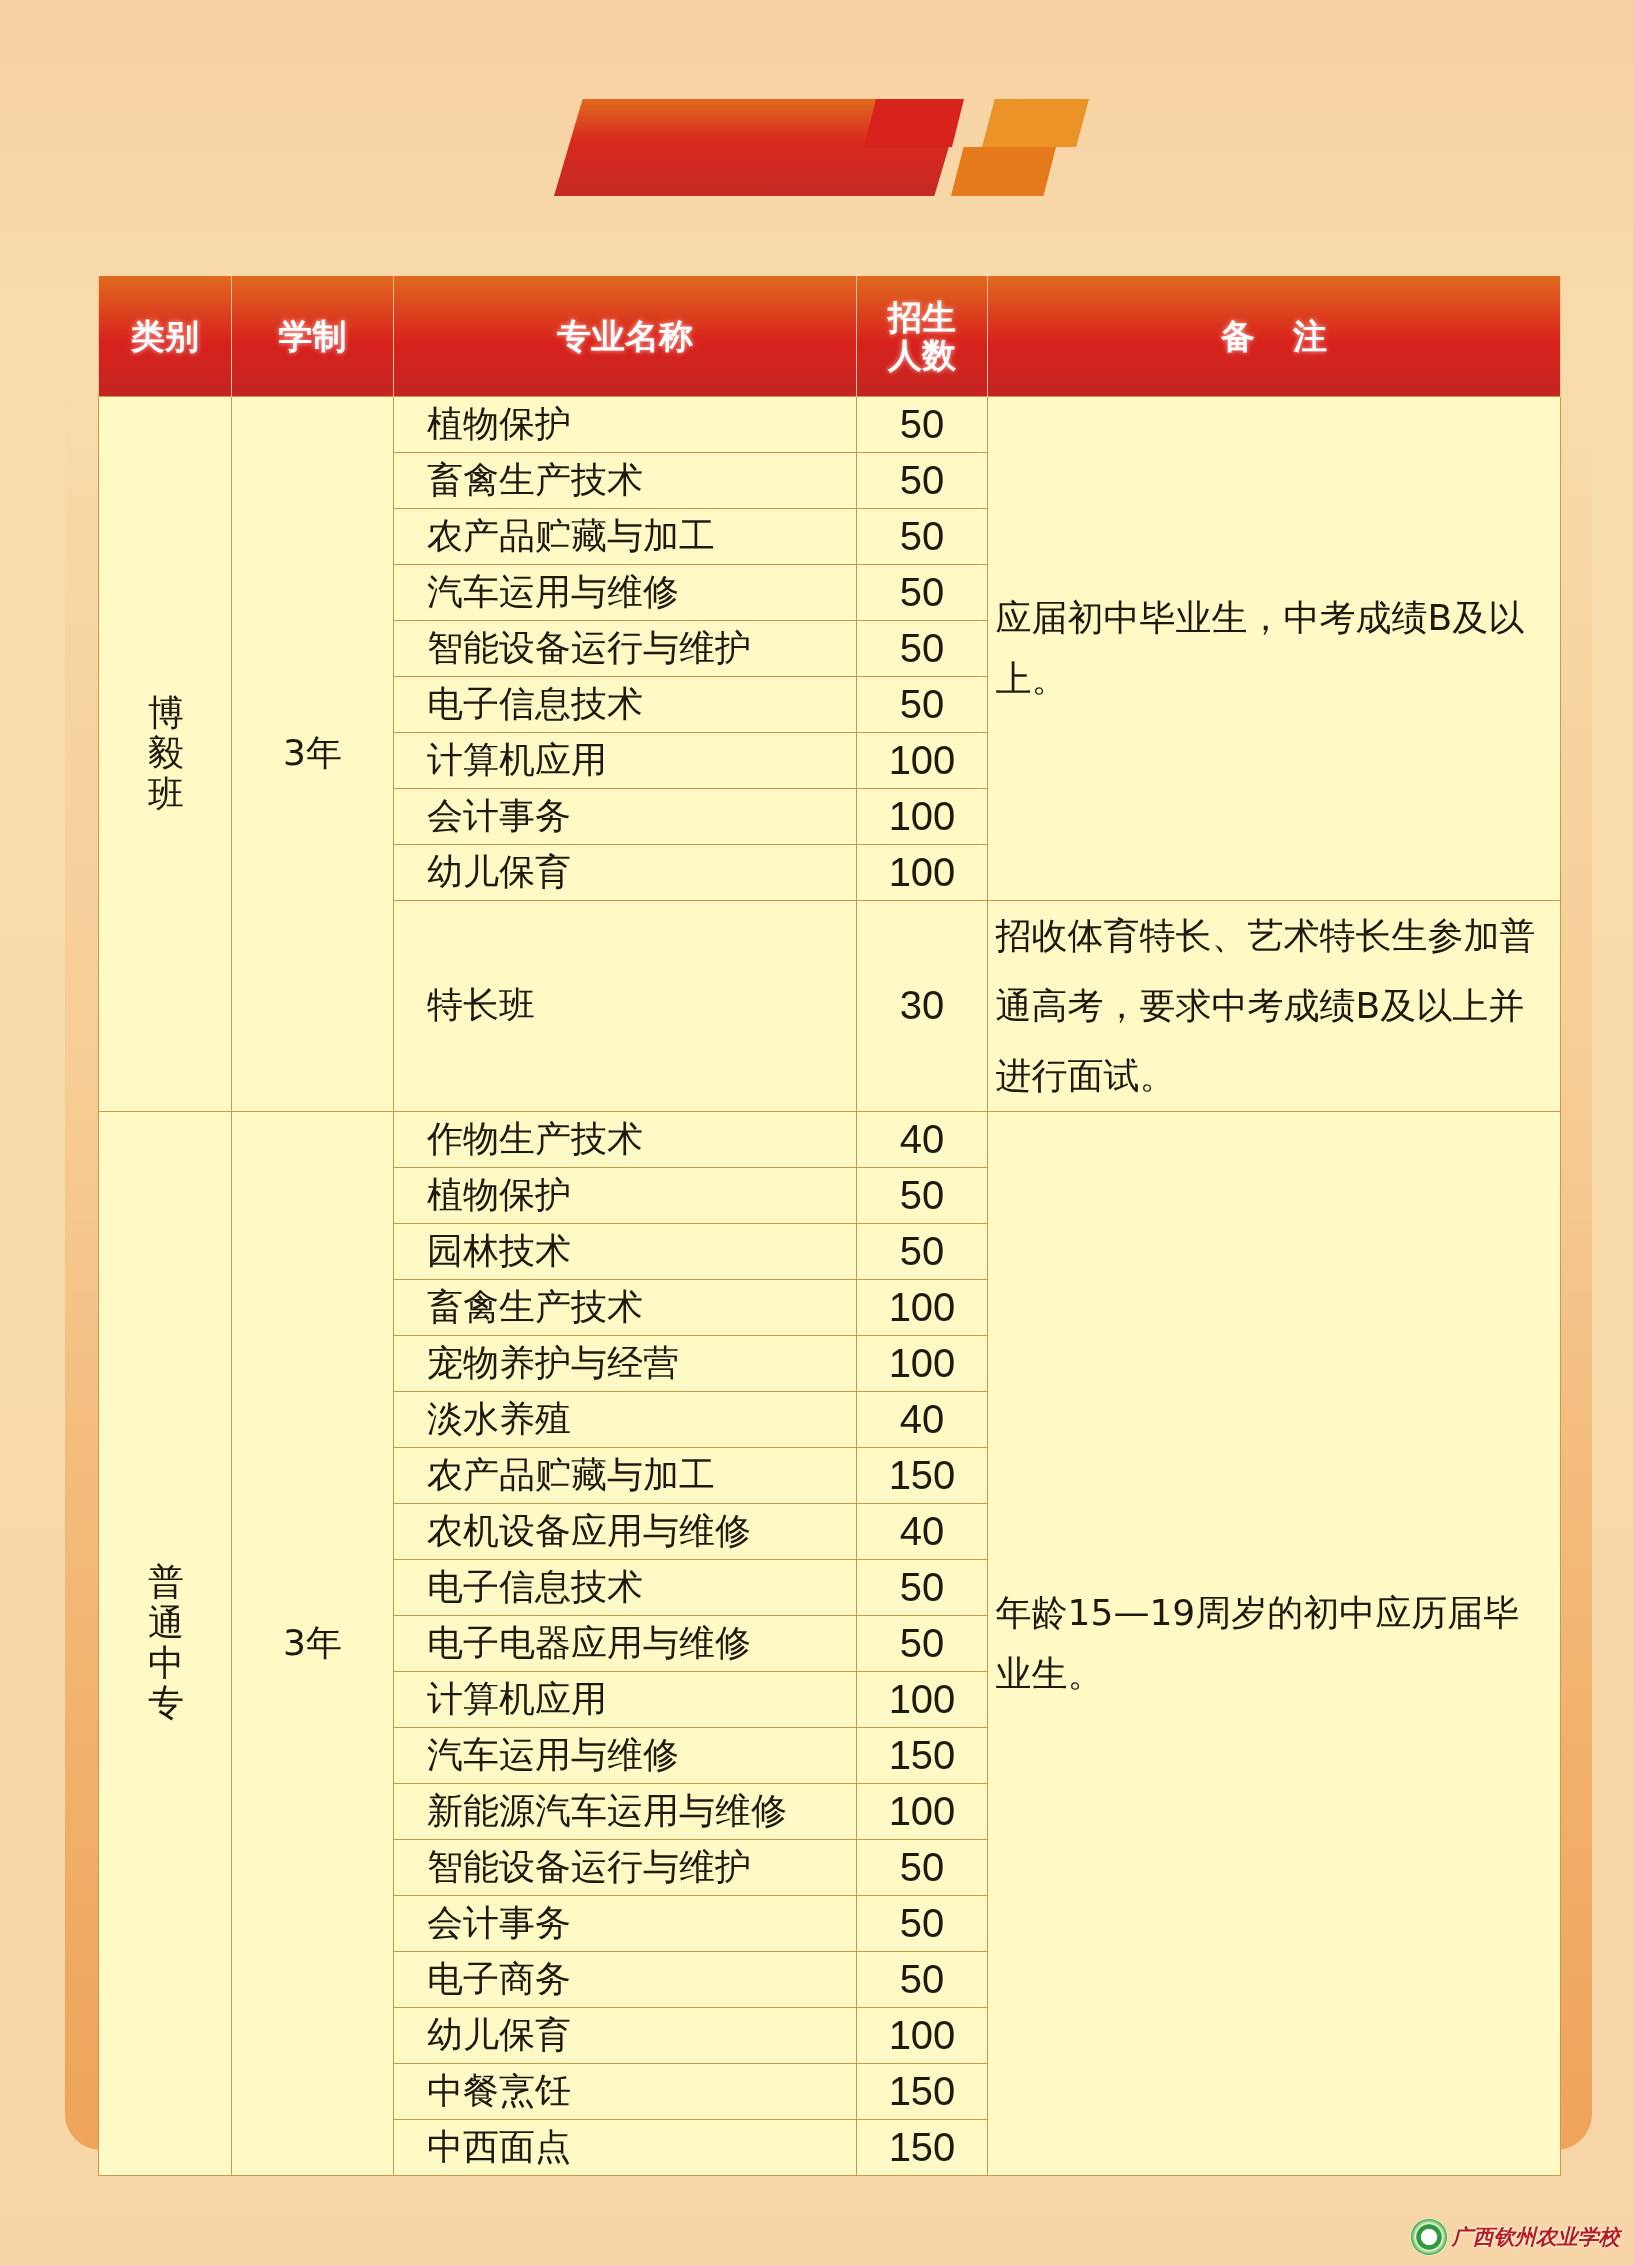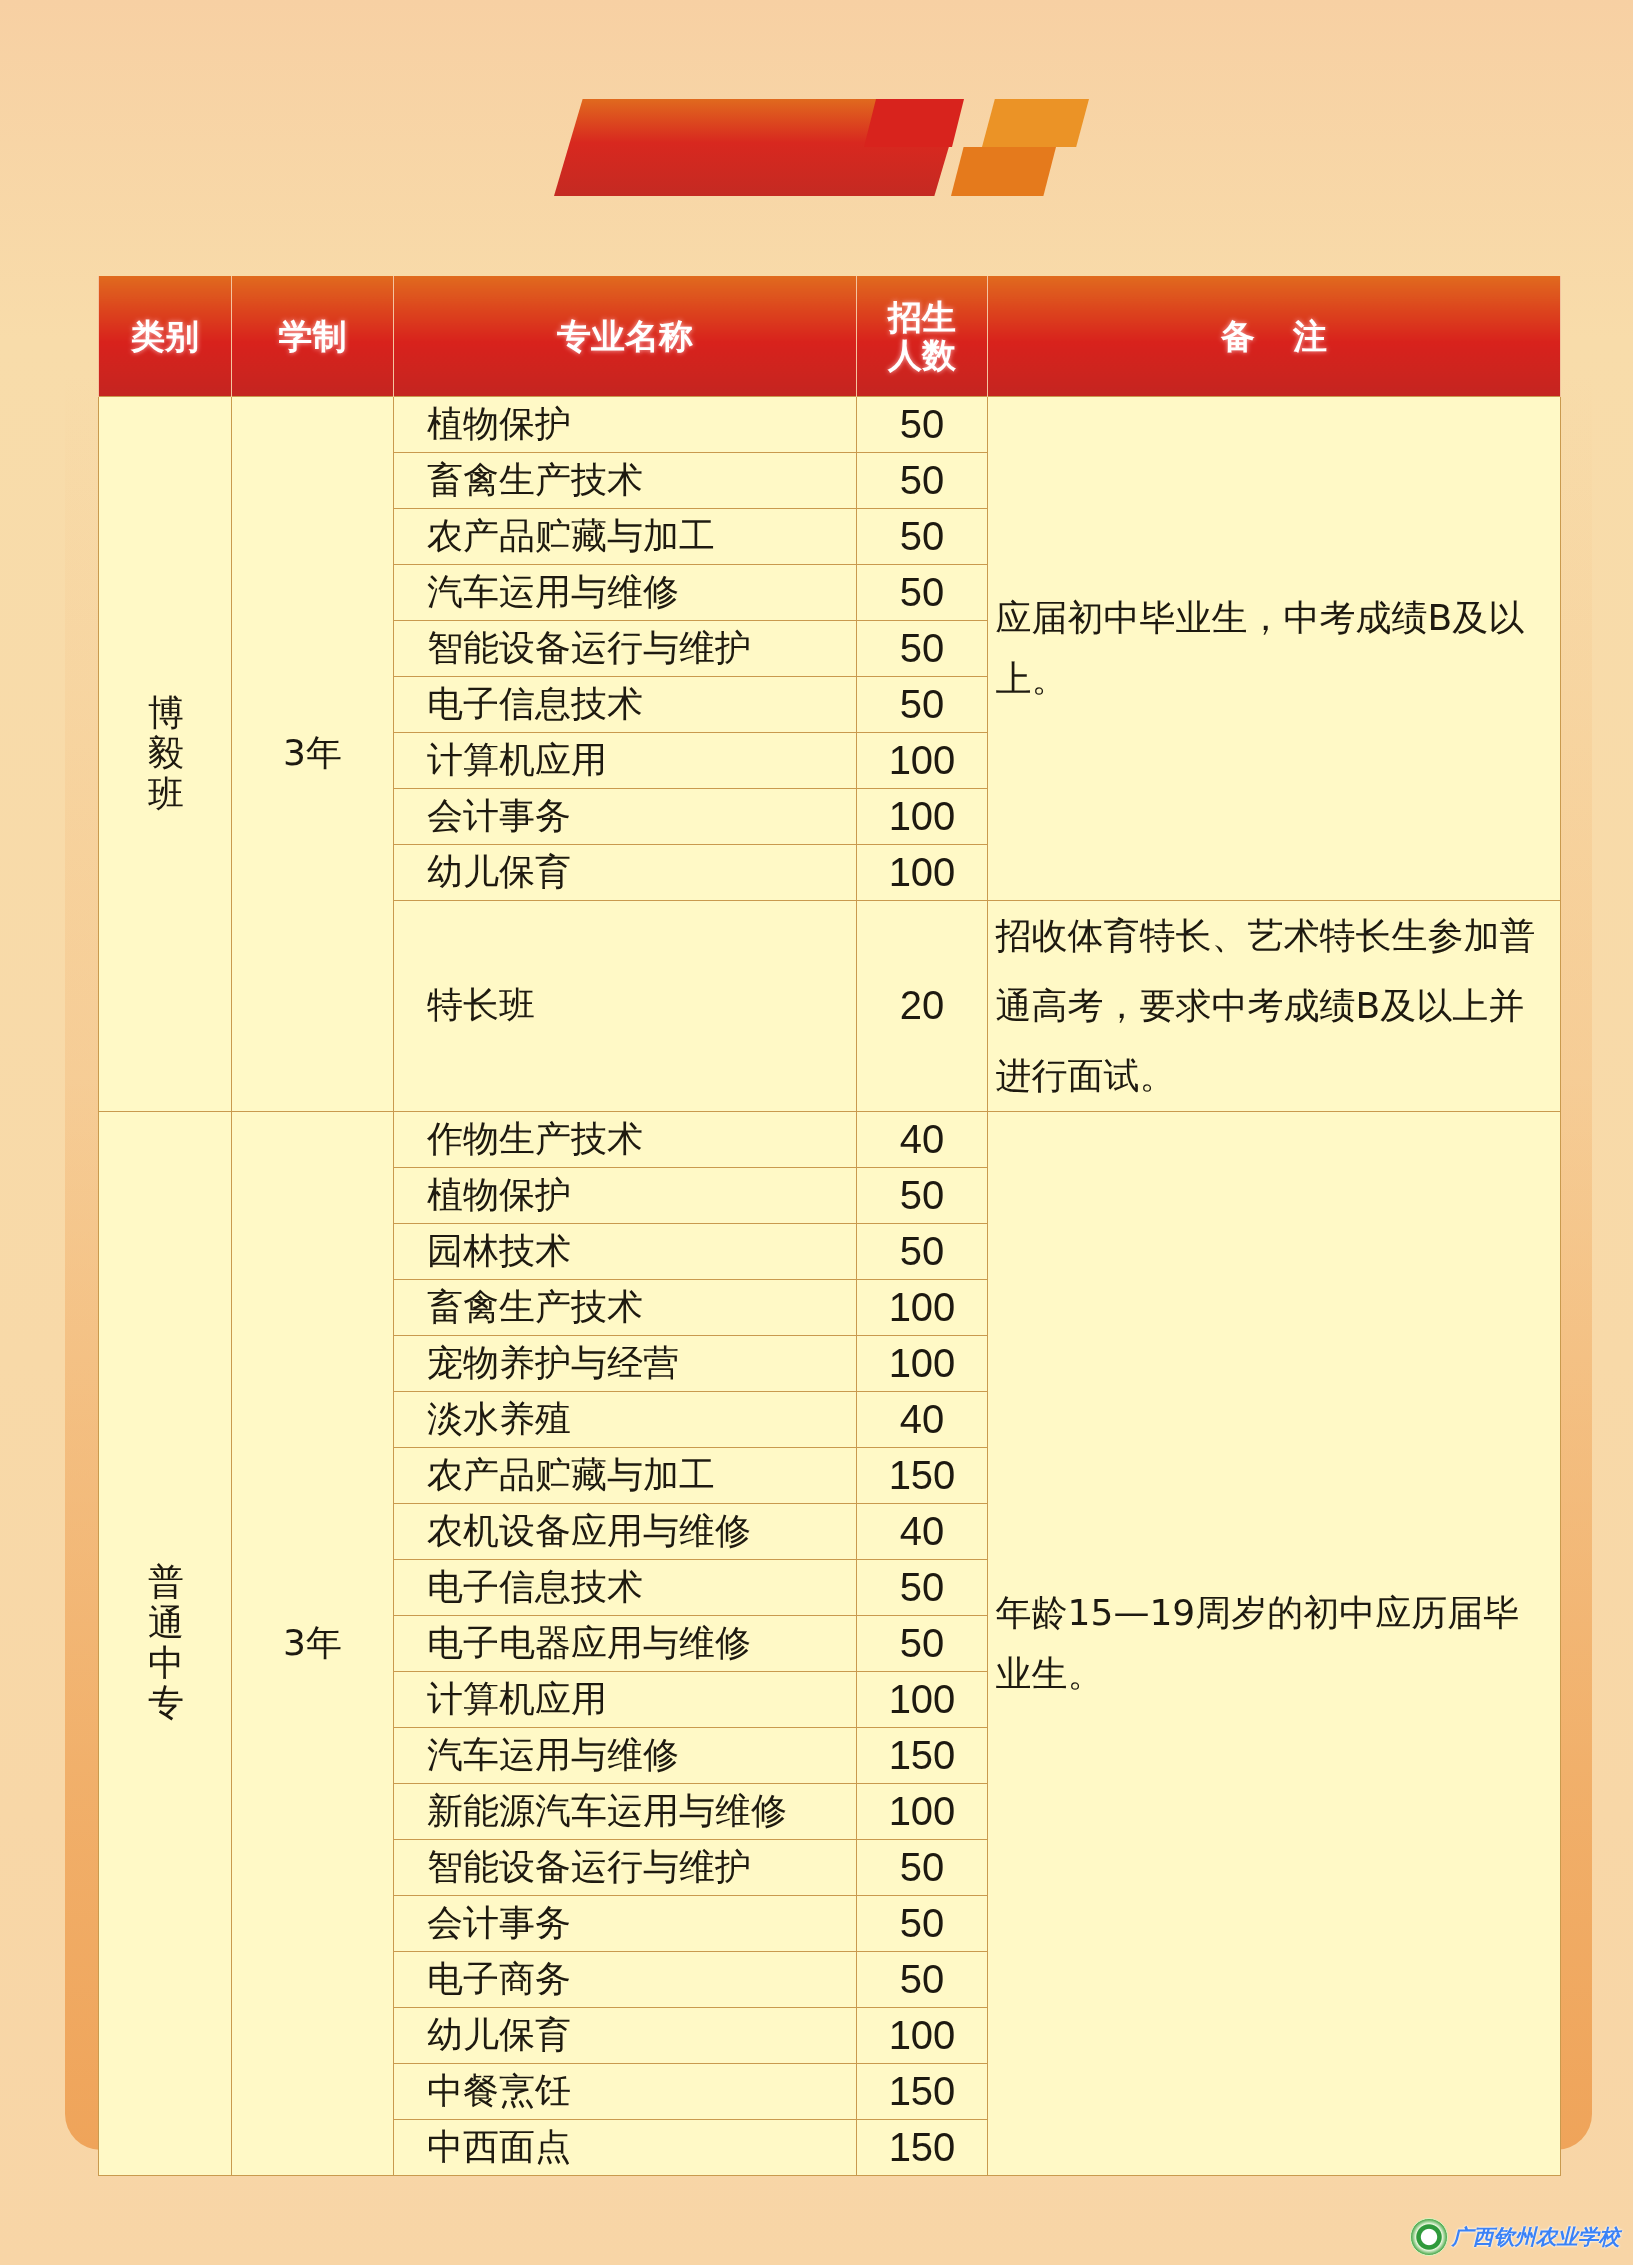--- a/index.html
+++ b/index.html
@@ -113,21 +113,21 @@
     position: absolute; left: 1410px; top: 2218px;
     display: flex; align-items: center; gap: 3.8px;
   }
   .logo-emblem {
     width: 38px; height: 38px; border-radius: 50%;
     background: radial-gradient(circle, #ffffff 30%, #2f9a3c 34%, #2f9a3c 48%, #e9f7dc 52%, #4aa84c 70%, #2f8d37 100%);
     border: 1.9px solid #d9f3c0;
   }
   .logo-text {
     font-size: 21px; font-weight: bold; font-style: italic;
-    color: #3b82f6;
+    color: #b91c1c;
     text-shadow: 0 0 2.9px #fff, 0 0 1.9px #fff;
     font-family: "DejaVu Sans", sans-serif;
   }
 </style>
 </head>
 <body>
 
 <div class="panel"></div>
 
 <div class="title-banner">
@@ -190,21 +190,21 @@
     <tr>
         <td class="name">会计事务</td>
         <td class="count">100</td>
       </tr>
     <tr>
         <td class="name">幼儿保育</td>
         <td class="count">100</td>
       </tr>
     <tr class="special-row">
       <td class="name">特长班</td>
-      <td class="count">20</td>
+      <td class="count">30</td>
       <td class="note special">招收体育特长、艺术特长生参加普通高考，要求中考成绩B及以上并进行面试。</td>
     </tr>
 
     <tr>
       <td class="cat" rowspan="19"><span class="cat-vert">普通中专</span></td>
       <td class="dur" rowspan="19">3年</td>
       <td class="name">作物生产技术</td>
       <td class="count">40</td>
       <td class="note" rowspan="19">年龄15—19周岁的初中应历届毕业生。</td>
     </tr>

